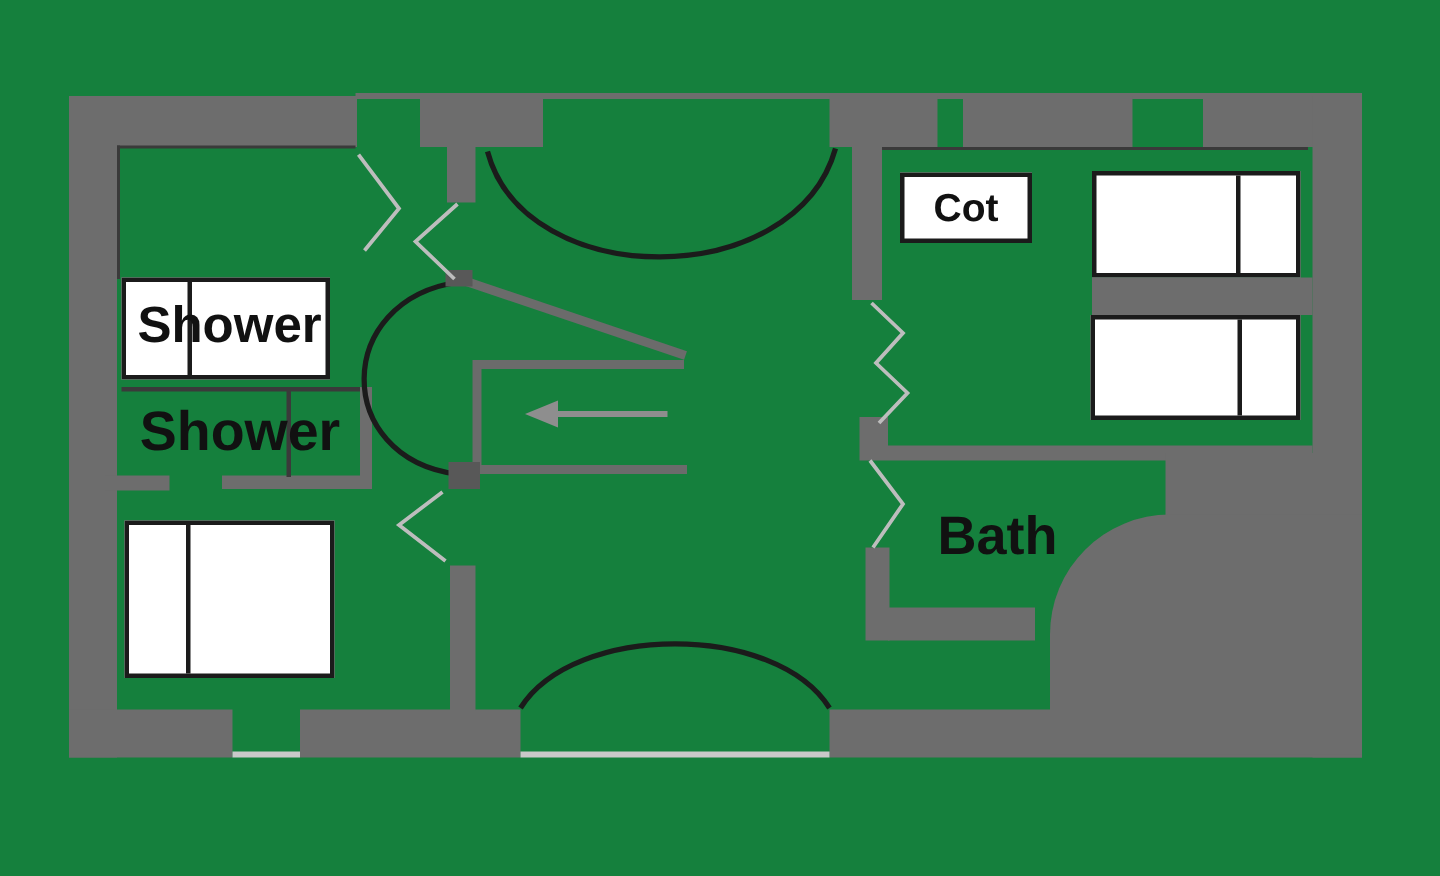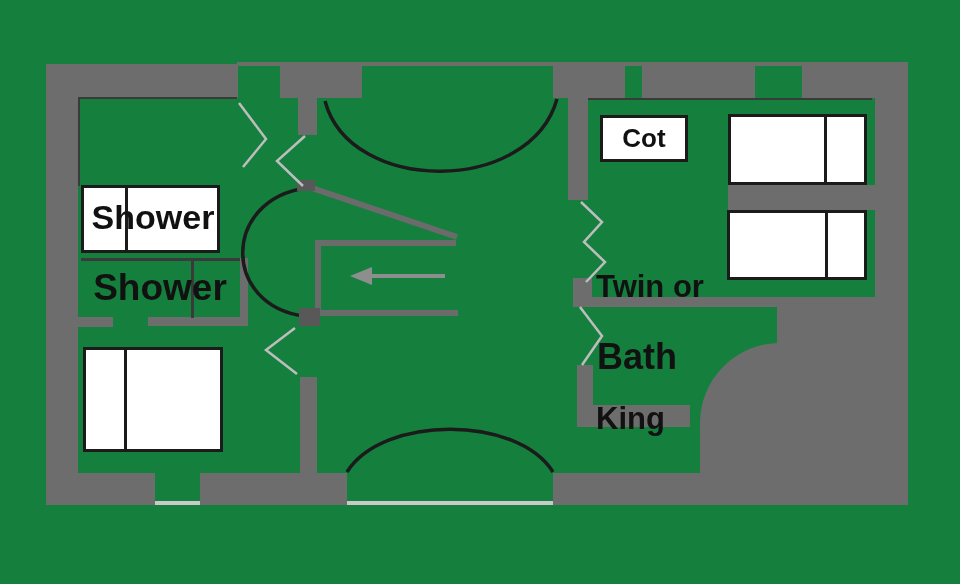--- a/index.html
+++ b/index.html
@@ -100,20 +100,16 @@
     <path d="M305,136 L277,161 L303,186" fill="none" stroke="#bdbdbd" stroke-width="2.5"></path>
     <path d="M295,328 L266,350 L297,374" fill="none" stroke="#bdbdbd" stroke-width="2.5"></path>
     <path d="M581,202 L602,222 L584,242 L605,262 L586,282" fill="none" stroke="#bdbdbd" stroke-width="2.5"></path>
     <path d="M580,307 L602,336 L582,365" fill="none" stroke="#bdbdbd" stroke-width="2.5"></path>
   </svg>
 
   <div class="room-label" style="left:86px;top:198px;width:134px;text-align:center;font-size:34px;">Shower</div>
 
   <div class="room-label" style="left:80px;top:267px;width:160px;text-align:center;font-size:37px;">Shower</div>
 
-  <div class="room-label" style="left:596px;top:177px;font-size:31px;line-height:44px;">
-    <div>Twin or</div>
-    <div>King</div>
-  </div>
 
-  <div class="room-label" style="left:582px;top:336px;width:110px;text-align:center;font-size:36px;">Bath</div>
+  <div class="room-label" style="left:610px;top:336px;width:110px;text-align:center;font-size:36px;">Bath</div>
 
 </div>
 
 </body></html>

